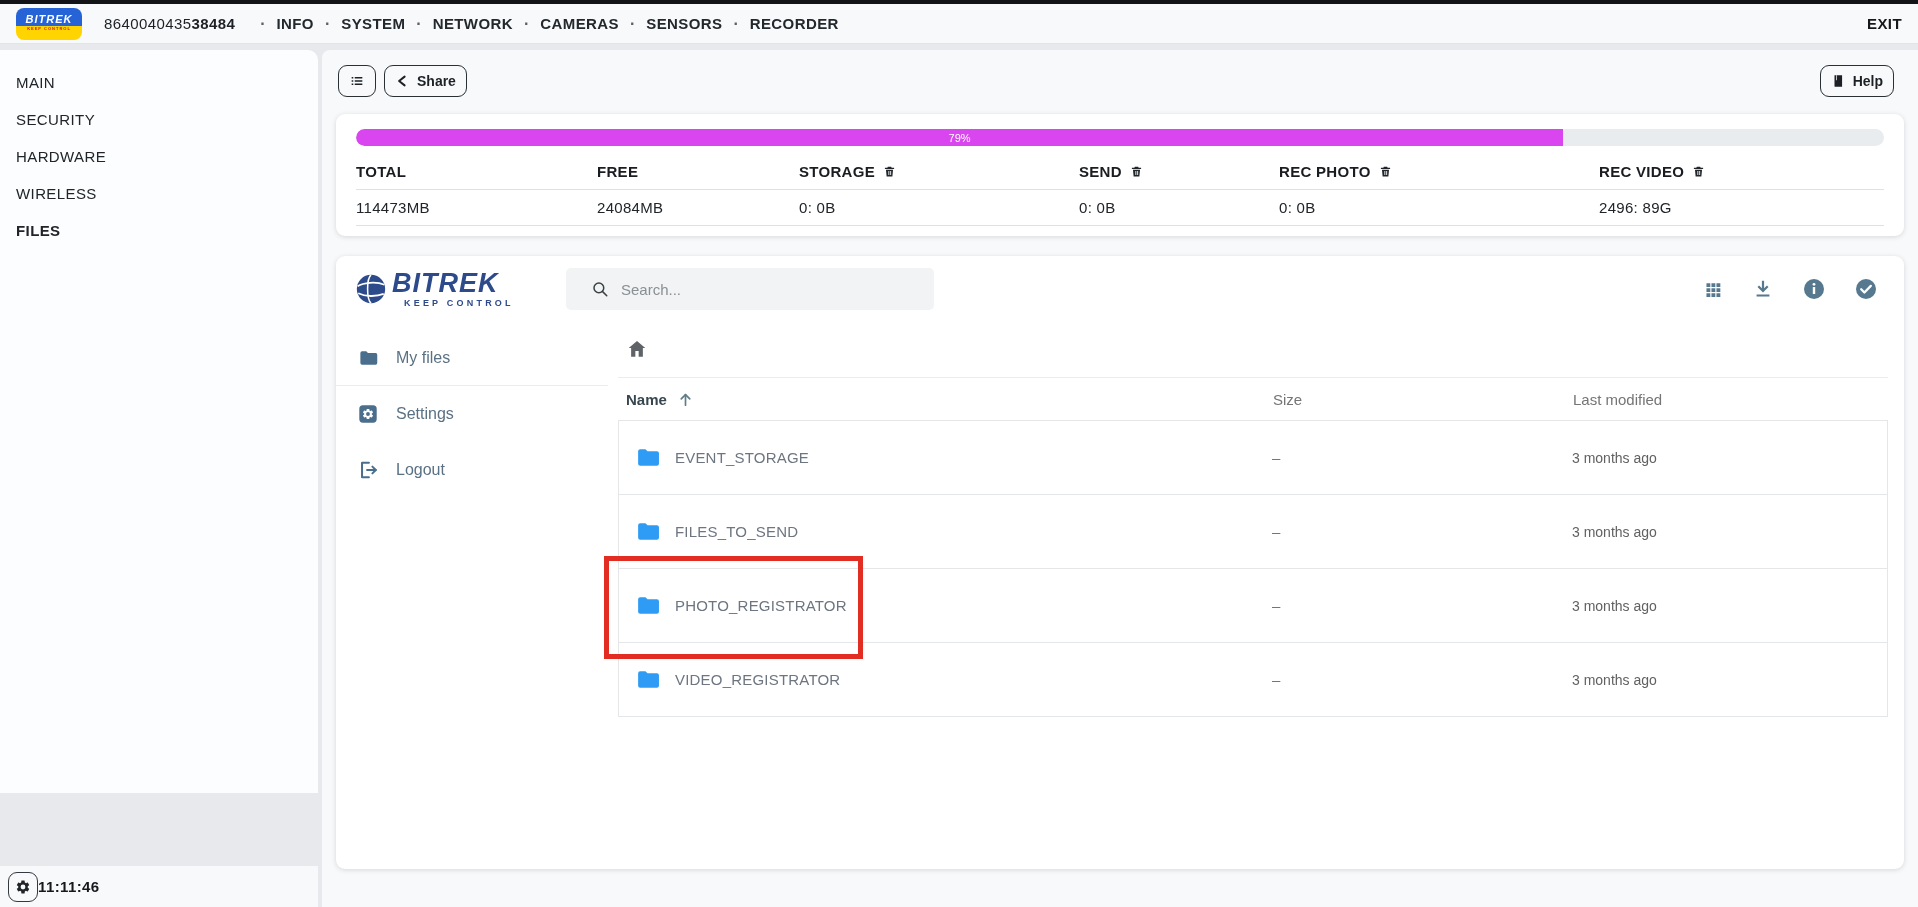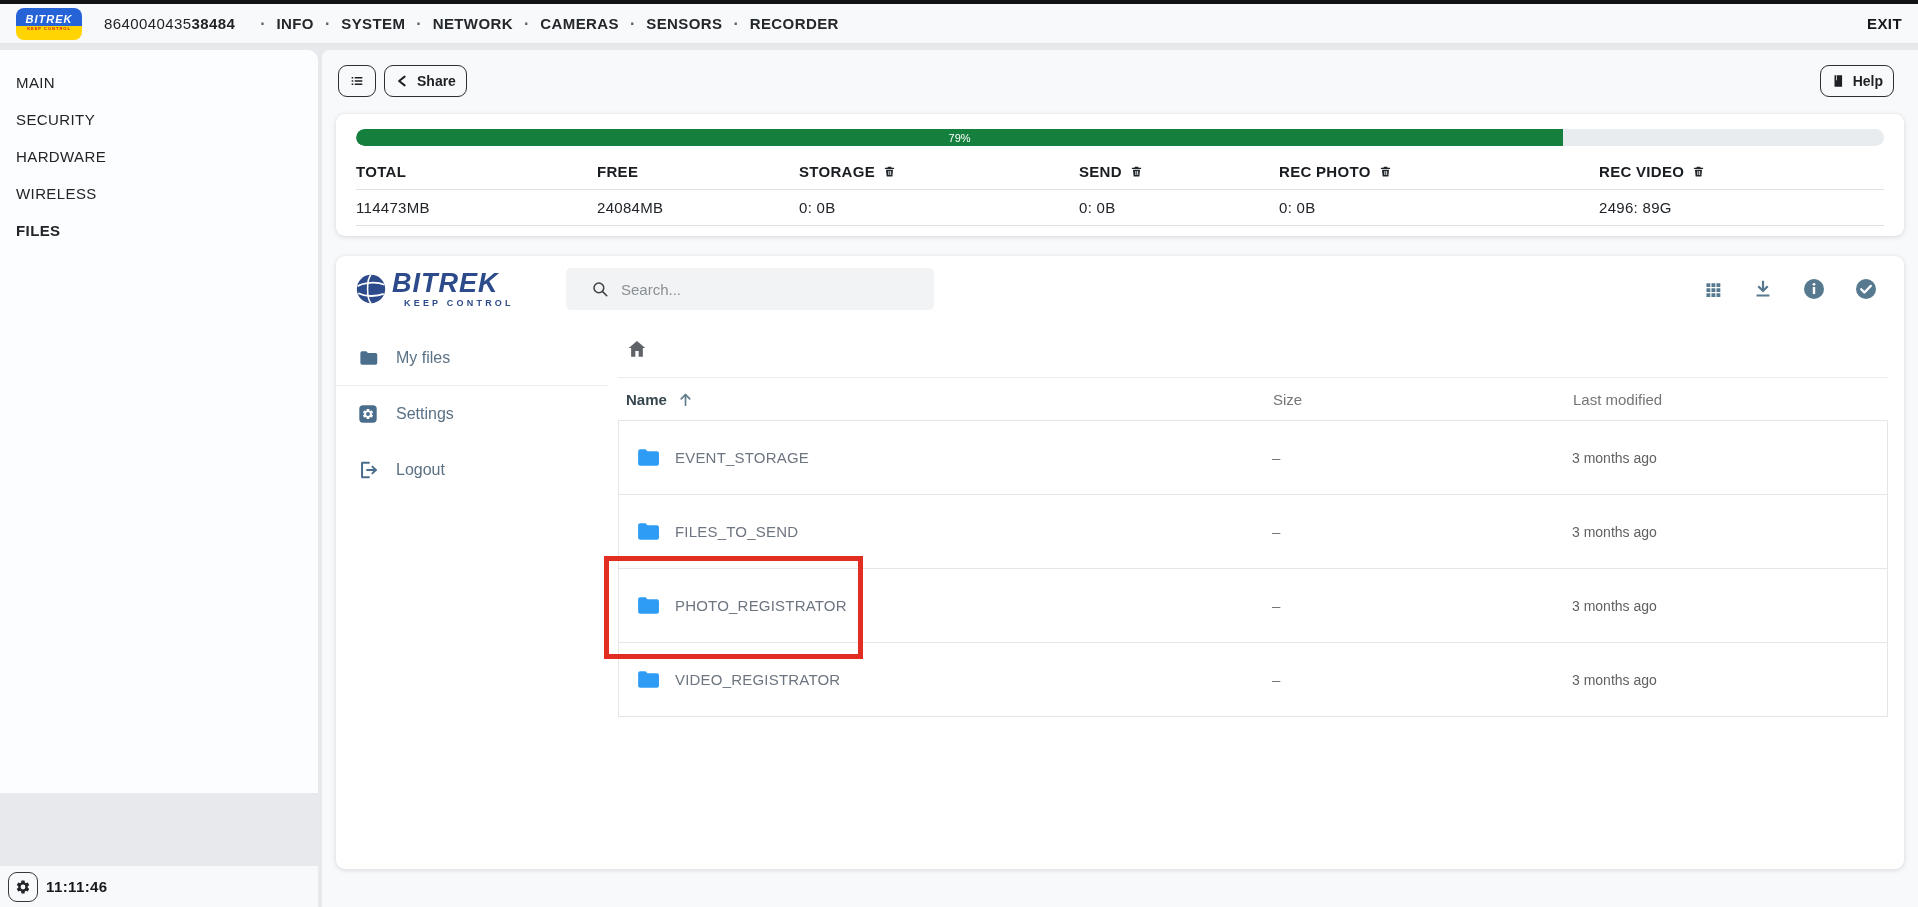--- a/index.html
+++ b/index.html
@@ -23,40 +23,40 @@
   .topnav .tn-item { font-size:15px; font-weight:600; color:#23282d; letter-spacing:.4px; cursor:pointer; }
   .exit { margin-left:auto; font-size:15px; font-weight:800; color:#16191c; letter-spacing:.4px; cursor:pointer; }
 
   
   .sidebar { position:absolute; left:0; top:50px; width:318px; height:743px;
     background:#fcfdfe; border-radius:0 10px 0 0; padding-top:14px; }
   .side-item { padding:10px 16px; font-size:15px; color:#212529; letter-spacing:.4px; cursor:pointer; }
   .side-item.active { font-weight:800; }
 
   .statusbar { position:absolute; left:0; top:866px; width:318px; height:41px;
-    background:#f8f9fa; display:flex; align-items:center; padding:0 8px; gap:8px; }
+    background:#f8f9fa; display:flex; align-items:center; padding:0 8px; gap:0; }
   .gear-btn { width:30px; height:30px; border:1px solid #343a40; border-radius:9px; background:transparent;
     display:flex; align-items:center; justify-content:center; cursor:pointer; color:#212529; }
   .clock { font-size:15px; font-weight:800; color:#16191c; letter-spacing:.4px; }
 
   
   .main { position:absolute; left:322px; top:50px; right:0; bottom:0;
     background:#f8f9fa; border-top-left-radius:8px; }
   .toolbar { display:flex; align-items:center; padding:15px 16px 11px; }
   .tbtn { height:32px; border:1px solid #2b3035; border-radius:9px; background:transparent;
     display:flex; align-items:center; gap:8px; padding:0 10px; font-size:14px; font-weight:600;
     color:#1d2125; cursor:pointer; margin-right:8px; }
   .help-btn { margin-left:auto; }
 
   .card { background:#fff; border-radius:9px; box-shadow:0 1px 5px rgba(40,45,60,.16); }
 
   
   .storage-card { margin:6px 14px 0; padding:15px 20px 10px; }
   .pbar { height:17px; border-radius:9px; background:#e9ecef; overflow:hidden; }
-  .pfill { height:100%; background:#15803d; border-radius:9px 0 0 9px;
+  .pfill { height:100%; background:#d946ef; border-radius:9px 0 0 9px;
     display:flex; align-items:center; justify-content:center; }
   .pfill span { color:#fff; font-size:11px; }
   .sgrid { display:grid; grid-template-columns:241fr 202fr 280fr 200fr 320fr 285fr; margin-top:13px; }
   .shead { font-size:15px; font-weight:800; color:#191c20; letter-spacing:.3px; padding:4px 0 9px;
     border-bottom:1px solid #dee2e6; display:flex; align-items:center; gap:8px; }
   .sval  { font-size:15px; color:#212529; padding:9px 0; border-bottom:1px solid #dee2e6; letter-spacing:.3px;}
   .trash { color:#212529; cursor:pointer; display:inline-flex; }
 
   
   .fm-card { margin:20px 14px 0; height:613px; display:flex; flex-direction:column; }

